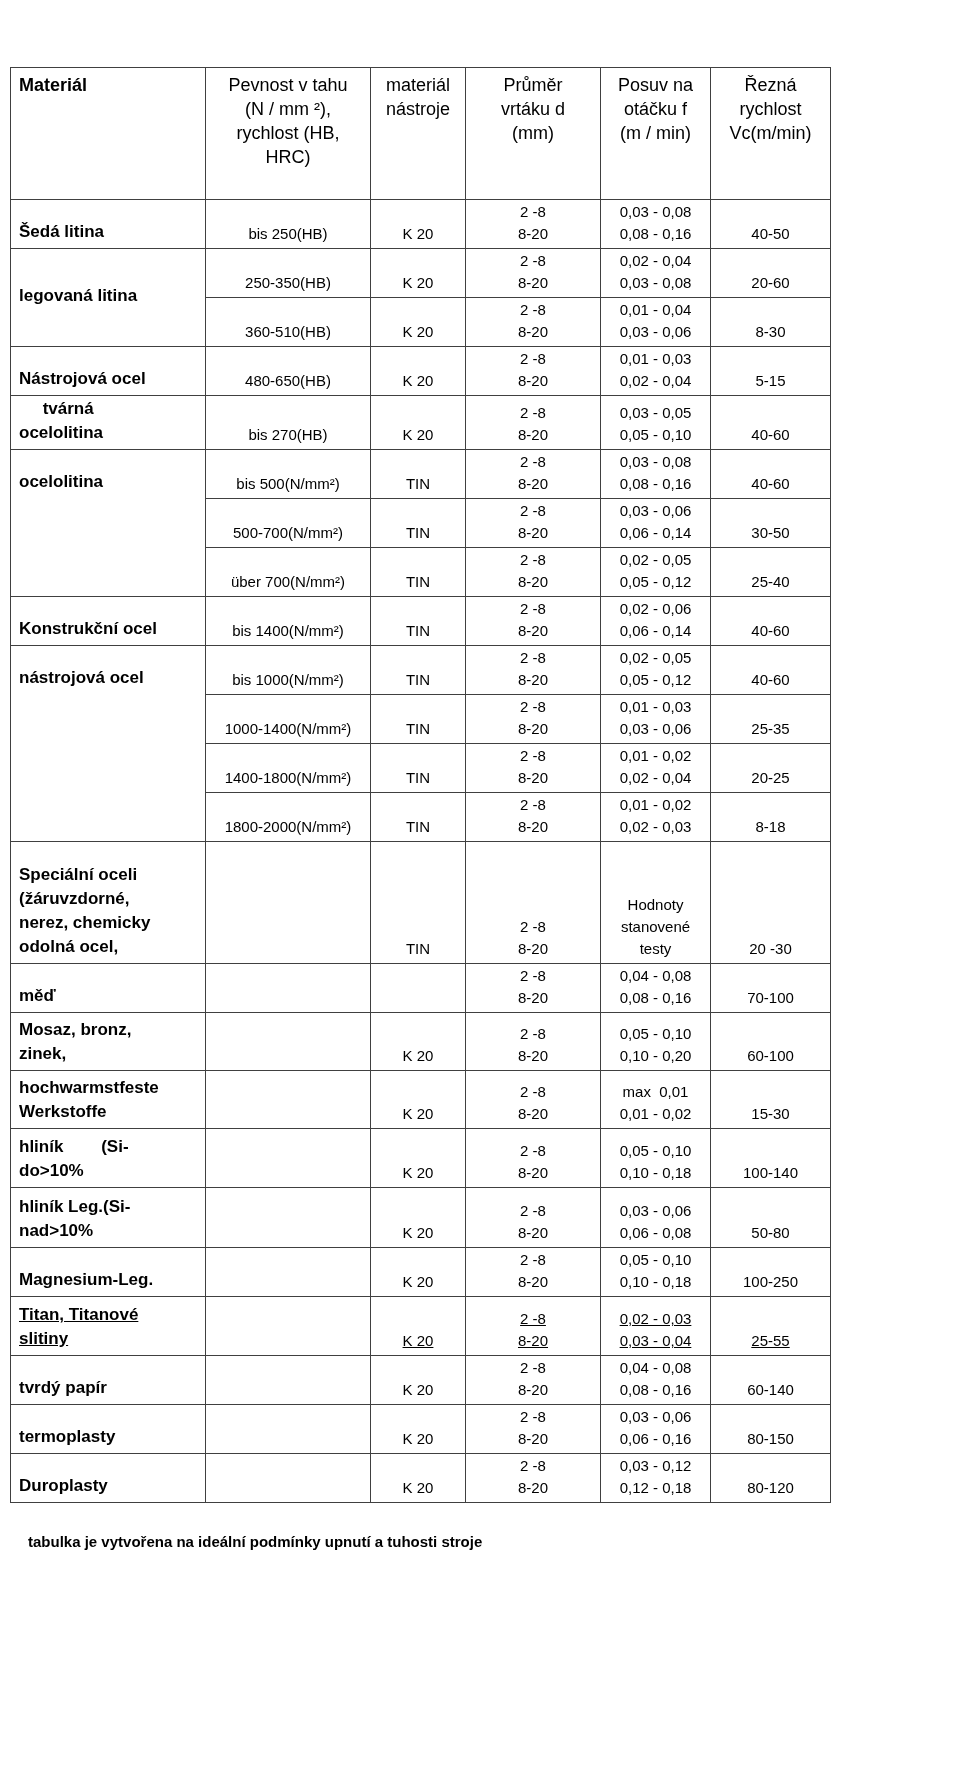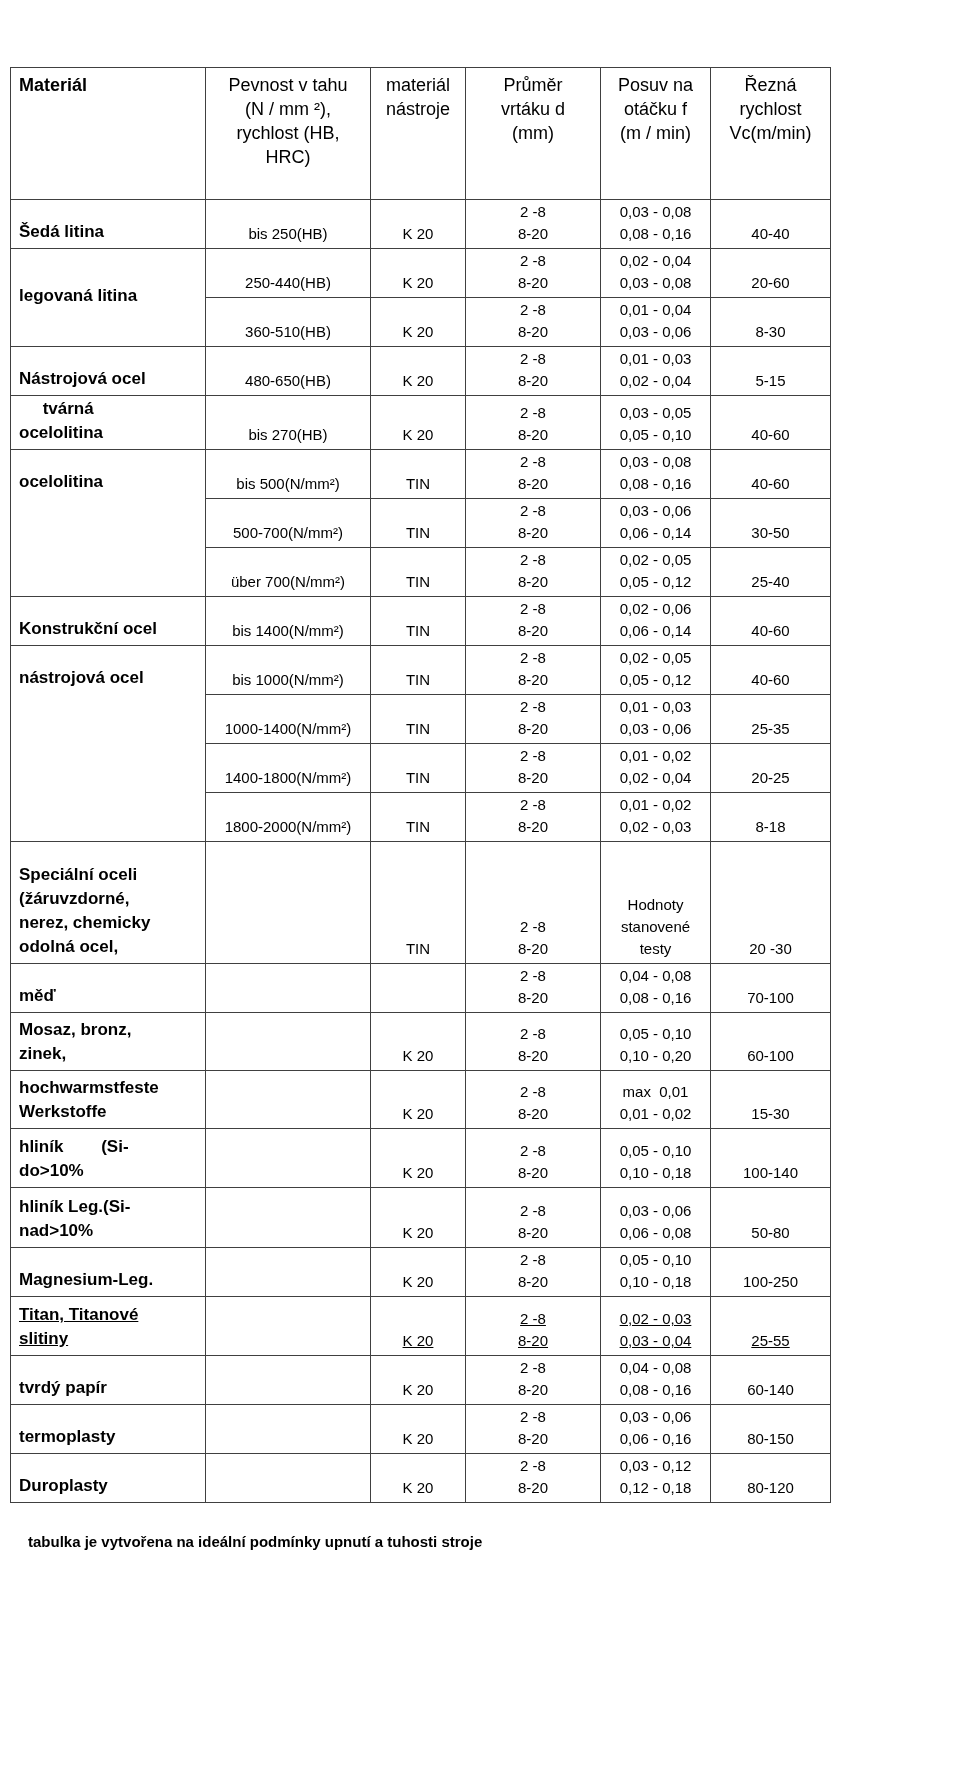--- a/index.html
+++ b/index.html
@@ -112,25 +112,25 @@
     </thead>
     <tbody>
         <tr style="height: 48px;">
           <td class="mat">Šedá litina</td>
           <td>bis 250(HB)</td>
           <td>K 20</td>
           <td>2 -8
 8-20</td>
           <td>0,03 - 0,08
 0,08 - 0,16</td>
-          <td>40-40</td>
+          <td>40-50</td>
         </tr>
         <tr style="height: 48px;">
           <td class="mat va-mid" rowspan="2">legovaná litina</td>
-          <td>250-440(HB)</td>
+          <td>250-350(HB)</td>
           <td>K 20</td>
           <td>2 -8
 8-20</td>
           <td>0,02 - 0,04
 0,03 - 0,08</td>
           <td>20-60</td>
         </tr>
         <tr style="height: 48px;">
           <td>360-510(HB)</td>
           <td>K 20</td>

